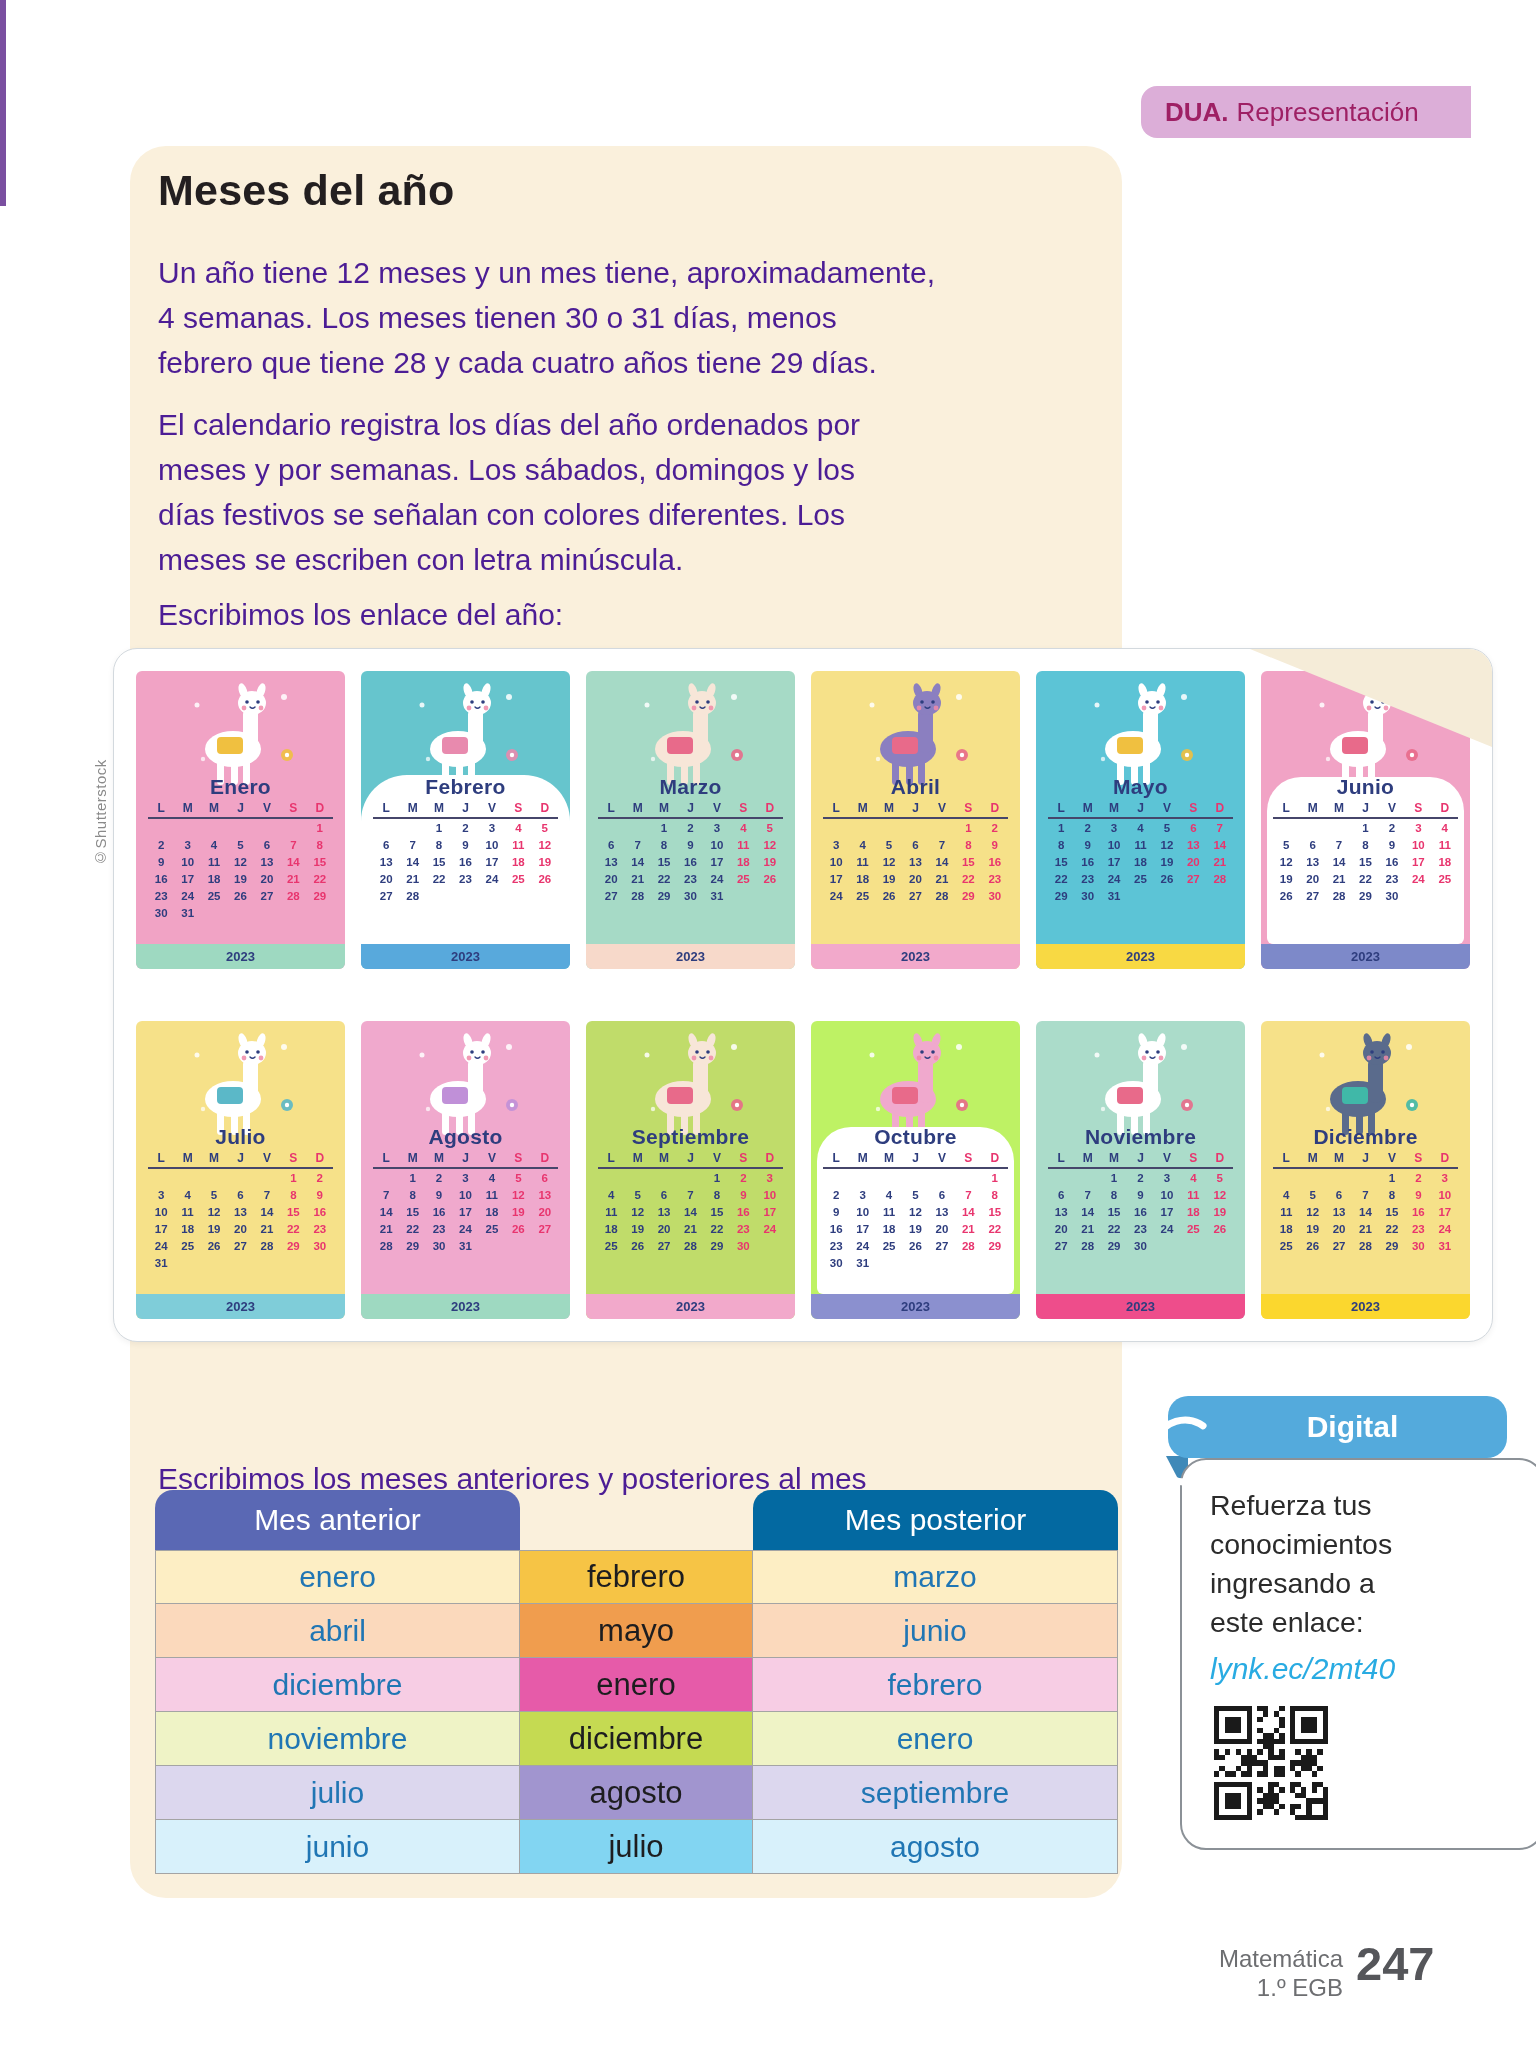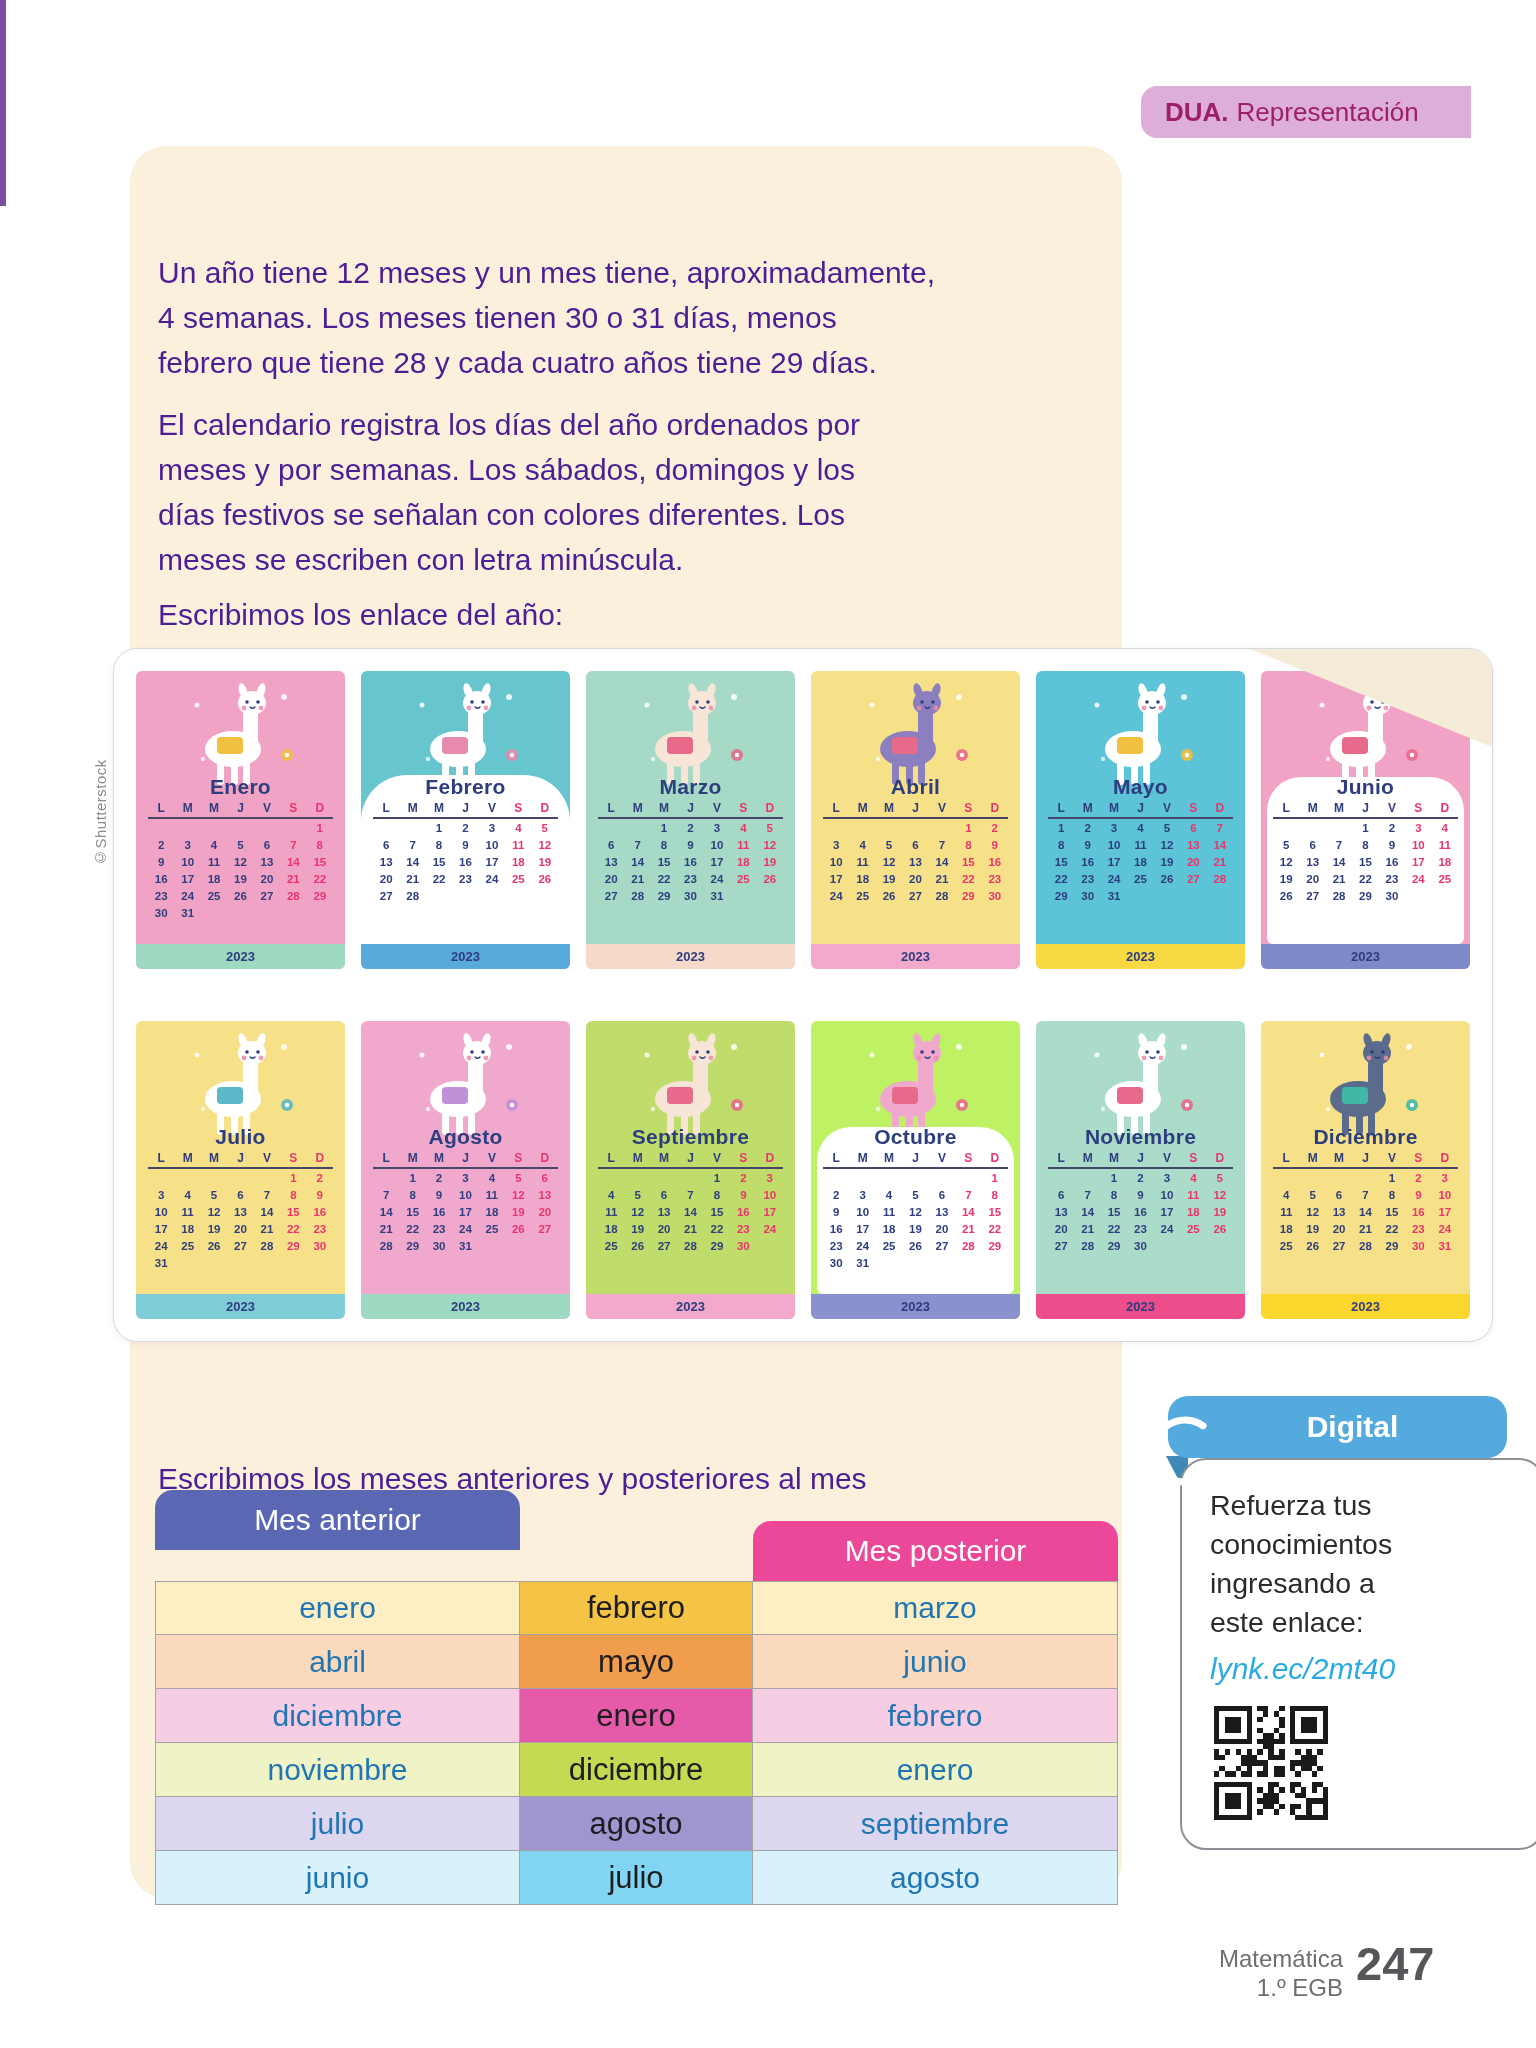--- a/index.html
+++ b/index.html
@@ -95,20 +95,21 @@
 
   <div class="purple-bar"></div>
 
   <div class="dua-badge" style="background: rgb(220, 174, 216); color: rgb(158, 32, 100);">
     <b>DUA.</b>
     <span>Representación</span>
   </div>
 
   <div class="beige-panel"></div>
 
+  <h1 class="page-title">Meses del año</h1>
 
   <p class="para p1">Un año tiene 12 meses y un mes tiene, aproximadamente,
 4 semanas. Los meses tienen 30 o 31 días, menos
 febrero que tiene 28 y cada cuatro años tiene 29 días.</p>
   <p class="para p2">El calendario registra los días del año ordenados por
 meses y por semanas. Los sábados, domingos y los
 días festivos se señalan con colores diferentes. Los
 meses se escriben con letra minúscula.</p>
   <p class="para p3">Escribimos los enlace del año:</p>
 
@@ -984,21 +985,21 @@
       </div>
   </div>
 
   <p class="para sub2">Escribimos los meses anteriores y posteriores al mes
 dado.</p>
 
   <div class="months-table">
     <div class="t-grid" id="table-head-row">
       <div class="t-head" style="background: rgb(90, 104, 180);">Mes anterior</div>
       <div class="t-head t-head-gap"></div>
-      <div class="t-head" style="background: #ec4899; margin-top: 31px;">Mes posterior</div>
+      <div class="t-head" style="background: #0369a1;">Mes posterior</div>
     </div>
     <div class="t-grid" id="table-body">
         <div class="t-cell side first top" style="background: rgb(253, 238, 196); color: rgb(32, 118, 180);">enero</div>
         <div class="t-cell mid top" style="background: rgb(246, 196, 69);">febrero</div>
         <div class="t-cell side top" style="background: rgb(253, 238, 196); color: rgb(32, 118, 180);">marzo</div>
         <div class="t-cell side first" style="background: rgb(251, 217, 188); color: rgb(32, 118, 180);">abril</div>
         <div class="t-cell mid" style="background: rgb(240, 157, 78);">mayo</div>
         <div class="t-cell side" style="background: rgb(251, 217, 188); color: rgb(32, 118, 180);">junio</div>
         <div class="t-cell side first" style="background: rgb(247, 205, 228); color: rgb(32, 118, 180);">diciembre</div>
         <div class="t-cell mid" style="background: rgb(230, 91, 169);">enero</div>

